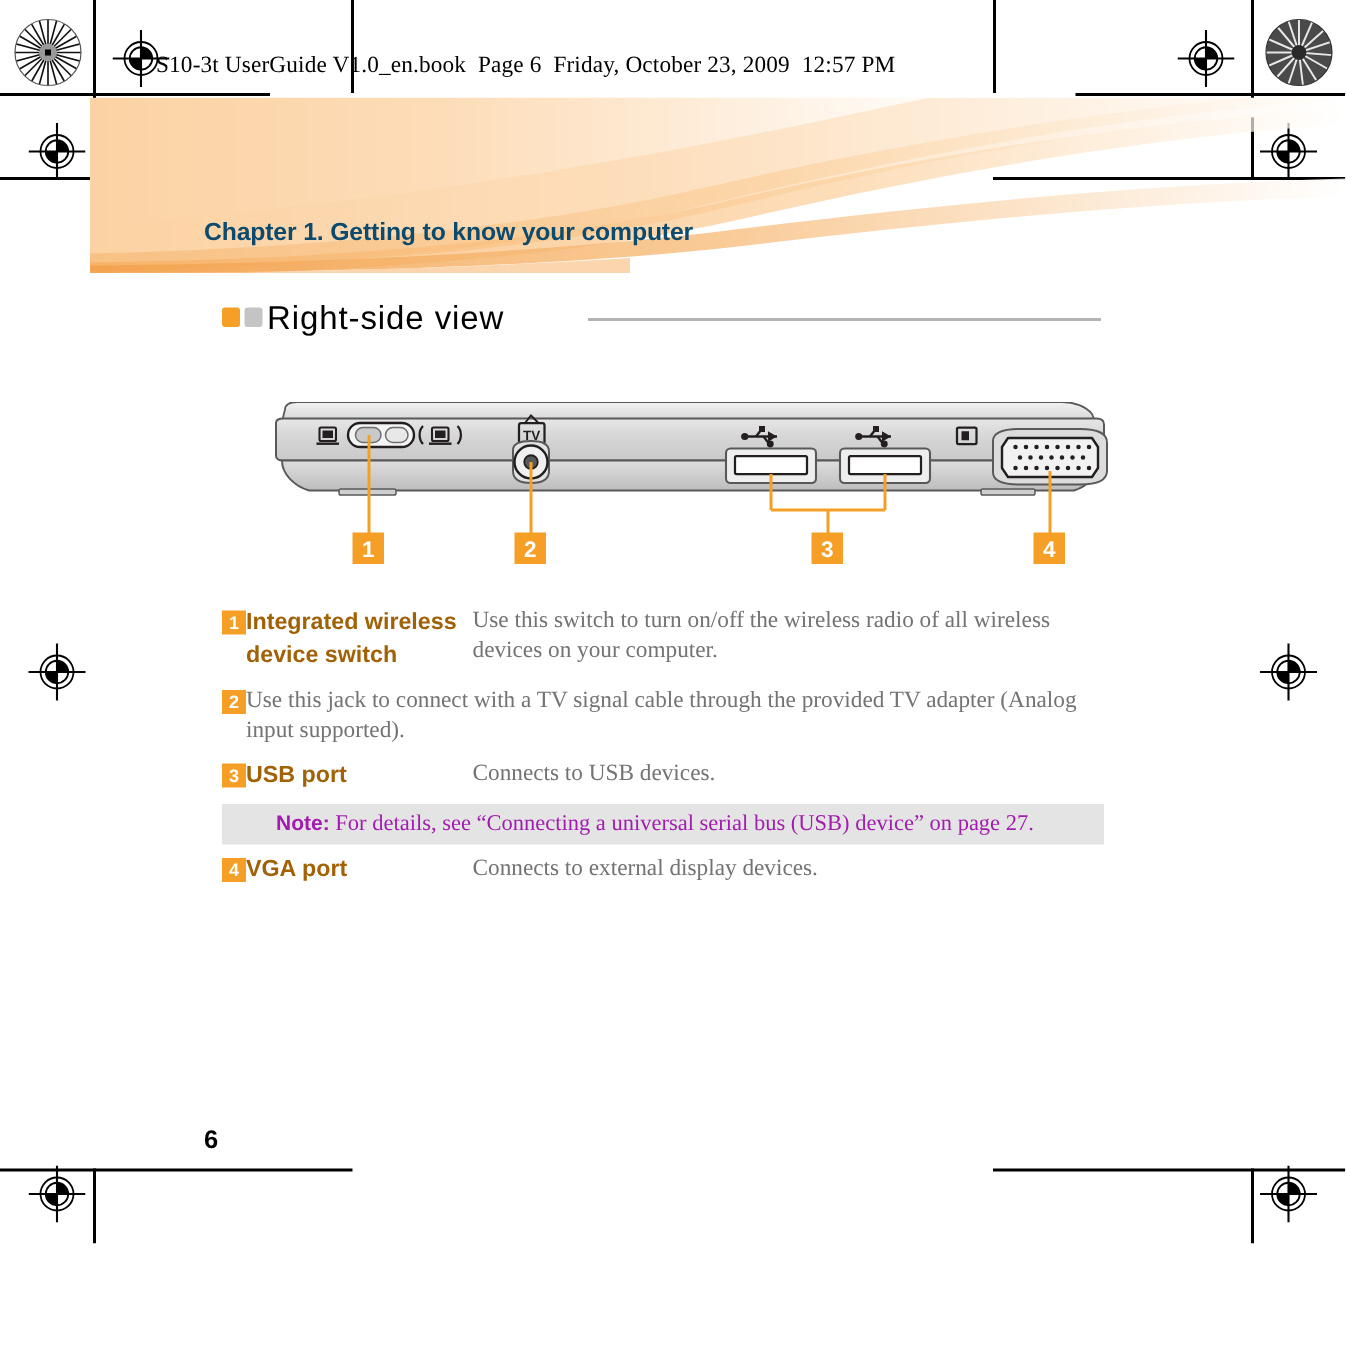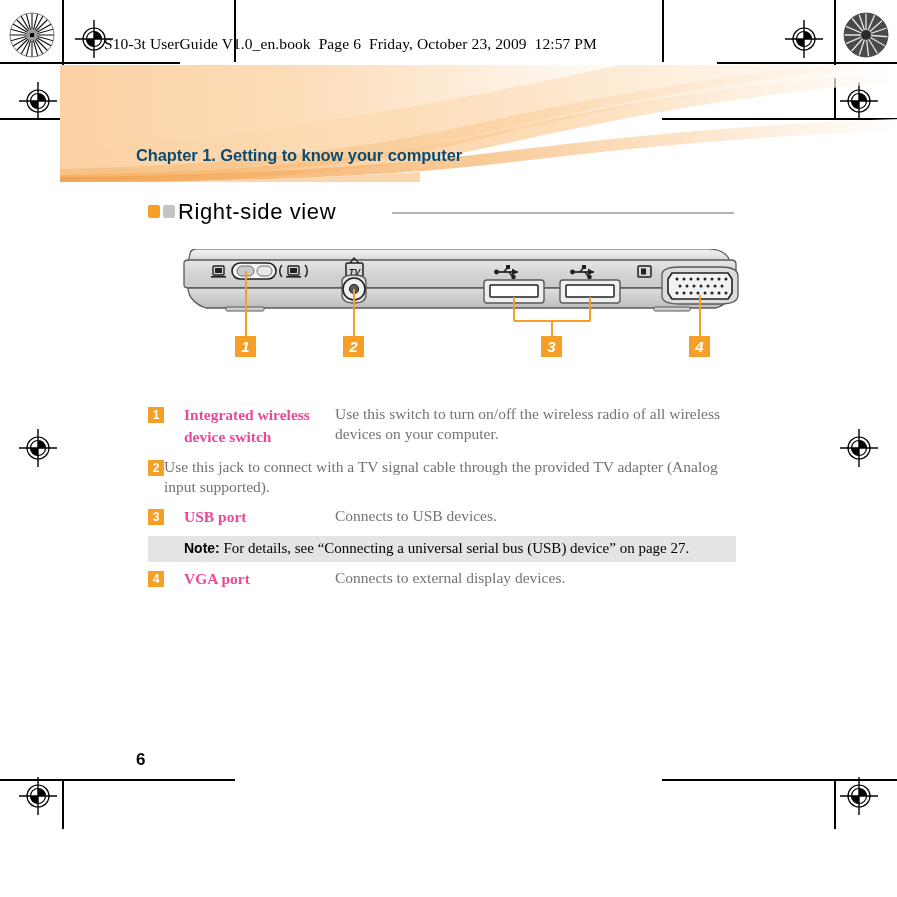--- a/index.html
+++ b/index.html
@@ -89,24 +89,23 @@
     top: 212px;
     width: 342px;
     height: 2px;
     background: #b3b3b3;
   }
 
   
   .diagram {
     position: absolute;
     left: 180px;
-    top: 249px;
+    top: 268px;
     width: 560px;
     height: 115px;
-    font-style: italic;
   }
 
   
   .desc {
     position: absolute;
     left: 148px;
     top: 404px;
     width: 588px;
   }
   .row {
@@ -123,45 +122,44 @@
     font-family: "Liberation Sans", sans-serif;
     font-weight: bold;
     font-size: 12px;
     line-height: 16px;
     text-align: center;
     margin-top: 3px;
   }
   .term {
     flex: 0 0 auto;
     width: 151px;
-    margin-left: 20px;
-    font-family: Liberation Serif, serif;
+    font-family: Liberation Sans, sans-serif;
     font-weight: bold;
     font-size: 15.5px;
     line-height: 21.5px;
-    color: #ec4899;
+    color: #a16207;
   }
   .detail {
     flex: 1 1 auto;
     font-family: Liberation Serif, serif;
     font-size: 15.5px;
     line-height: 19.5px;
     color: #737373;
   }
   .note-row {
     background: #e4e4e4;
     margin-top: 8px;
     margin-bottom: 6px;
     padding: 4px 0 5px 0;
   }
   .note-inner {
     margin-left: 36px;
     font-family: "Liberation Serif", serif;
     font-size: 15px;
-    color: #000000;
+    color: #a21caf;
   }
   .note-label {
     font-family: "Liberation Sans", sans-serif;
     font-weight: bold;
     font-size: 14px;
   }
 
   
   .pagenum {
     position: absolute;

